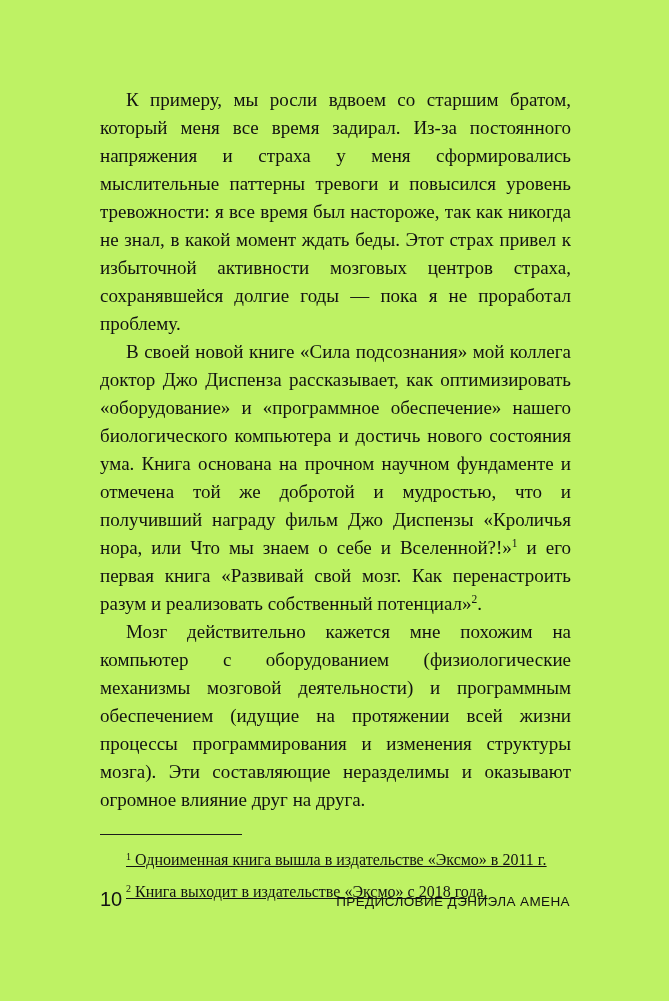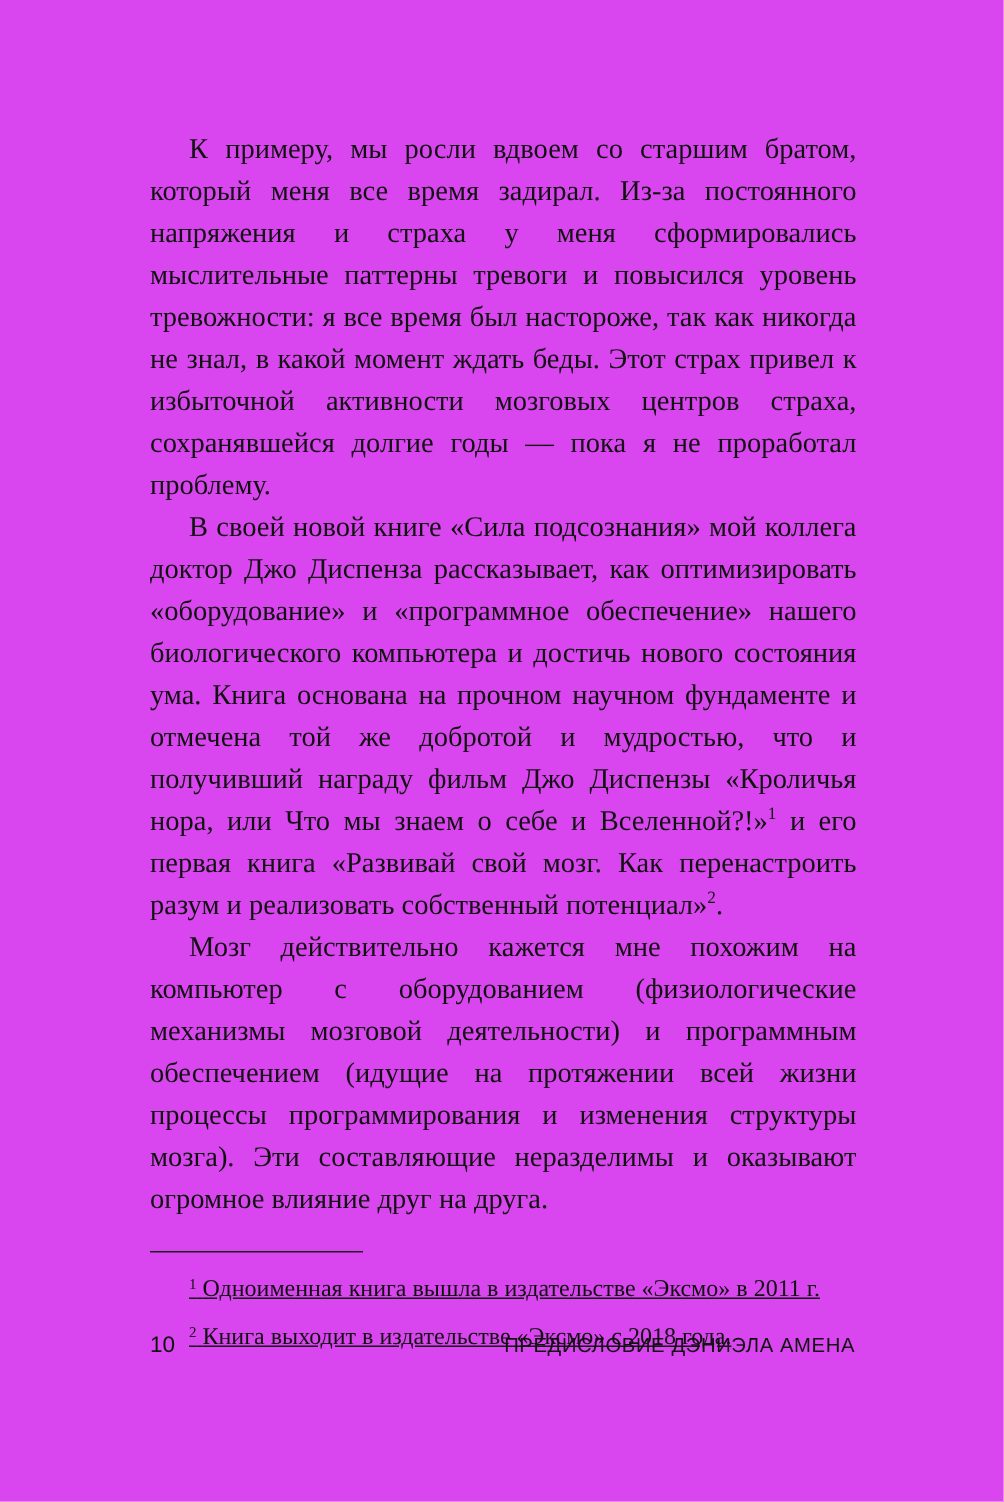--- a/index.html
+++ b/index.html
@@ -3,21 +3,21 @@
 <meta charset="utf-8">
 <style>
   * { margin: 0; padding: 0; box-sizing: border-box; }
   html, body { background: #ffffff; }
   body { width: 669px; height: 1001px; overflow: hidden; }
 
   .page {
     position: relative;
     width: 669px;
     height: 1001px;
-    background: #d946ef;
+    background: #bef264;
     color: #121212;
     font-family: "Liberation Serif", "DejaVu Serif", serif;
   }
 
   .content {
     position: absolute;
     top: 86px;
     left: 100px;
     width: 471px;
     font-size: 19px;
@@ -71,21 +71,21 @@
     left: 100px;
     right: 99px;
     top: 888px;
     display: flex;
     justify-content: space-between;
     align-items: baseline;
     font-family: "Liberation Sans", "DejaVu Sans", sans-serif;
     color: #121212;
   }
 
-  .page-num { font-size: 15px; }
+  .page-num { font-size: 20px; }
 
   .running-title {
     font-size: 13.5px;
     letter-spacing: 0.4px;
   }
 </style>
 </head>
 <body>
 
 <div class="page">

